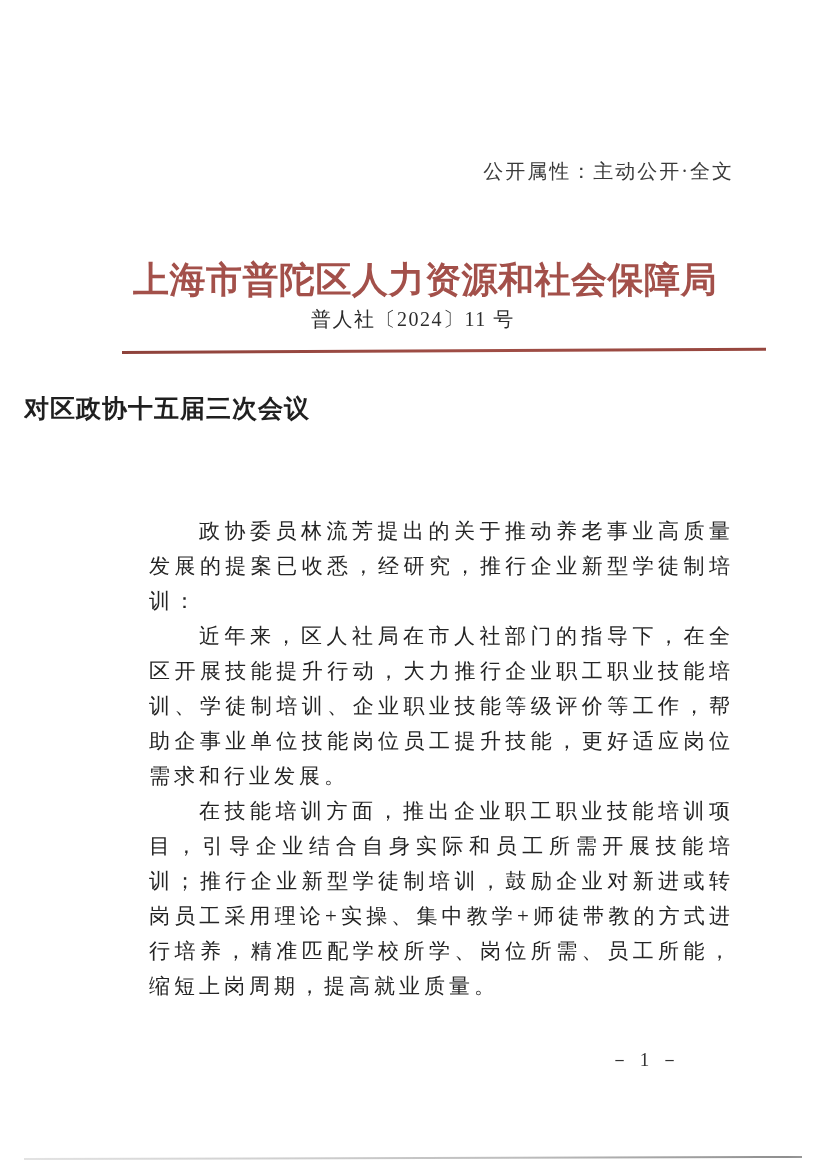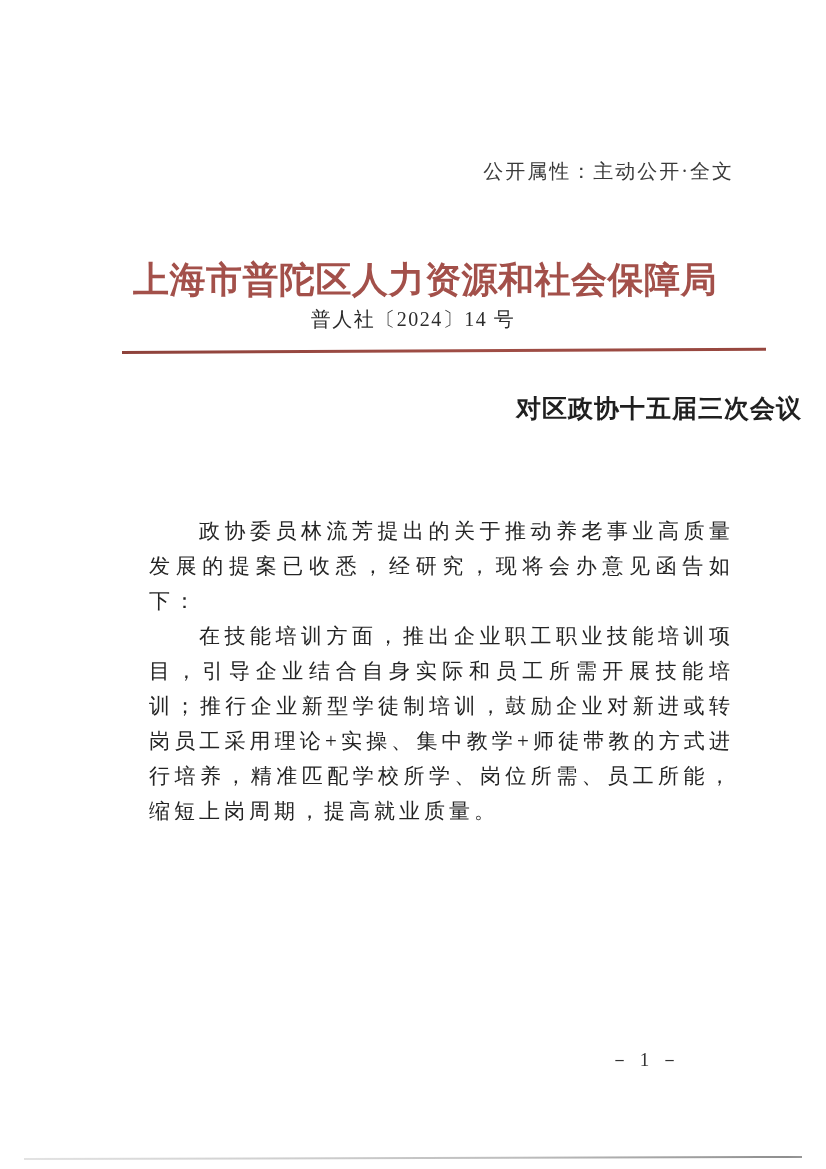--- a/index.html
+++ b/index.html
@@ -58,21 +58,21 @@
     background: linear-gradient(to right, #8e423b, #a04e46 55%, #96463e);
     transform: rotate(-0.3deg);
     transform-origin: left center;
   }
   .doc-title {
     position: absolute;
     top: 388px;
     left: 0;
     width: 100%;
     margin: 0;
-    text-align: right;
+    text-align: left;
     font-size: 25px;
     font-weight: bold;
     line-height: 41px;
     color: #1f1f1f;
   }
   .doc-title .title-line {
     display: block;
     letter-spacing: 1px;
   }
   .body-text {
@@ -113,30 +113,31 @@
 </style>
 </head>
 <body>
 
 <div class="page">
 
   <div class="disclosure">公开属性：主动公开·全文</div>
 
   <h1 class="agency">上海市普陀区人力资源和社会保障局</h1>
 
-  <div class="doc-number">普人社〔2024〕14 号</div>
+  <div class="doc-number">普人社〔2024〕11 号</div>
 
   <div class="red-rule"></div>
 
   <h2 class="doc-title">
     <span class="title-line">对区政协十五届三次会议</span>
   </h2>
 
   <div class="body-text">
-    <p class="para">政协委员林流芳提出的关于推动养老事业高质量发展的提案已收悉，经研究，现将会办意见函告如下：</p>
+    <p class="para">政协委员林流芳提出的关于推动养老事业高质量发展的提案已收悉，经研究，推行企业新型学徒制培训：</p>
+    <p class="para">近年来，区人社局在市人社部门的指导下，在全区开展技能提升行动，大力推行企业职工职业技能培训、学徒制培训、企业职业技能等级评价等工作，帮助企事业单位技能岗位员工提升技能，更好适应岗位需求和行业发展。</p>
     <p class="para">在技能培训方面，推出企业职工职业技能培训项目，引导企业结合自身实际和员工所需开展技能培训；推行企业新型学徒制培训，鼓励企业对新进或转岗员工采用理论+实操、集中教学+师徒带教的方式进行培养，精准匹配学校所学、岗位所需、员工所能，缩短上岗周期，提高就业质量。</p>
   </div>
 
   <div class="page-number">－ 1 －</div>
 
   <div class="scan-edge"></div>
 
 </div>
 
 </body></html>

